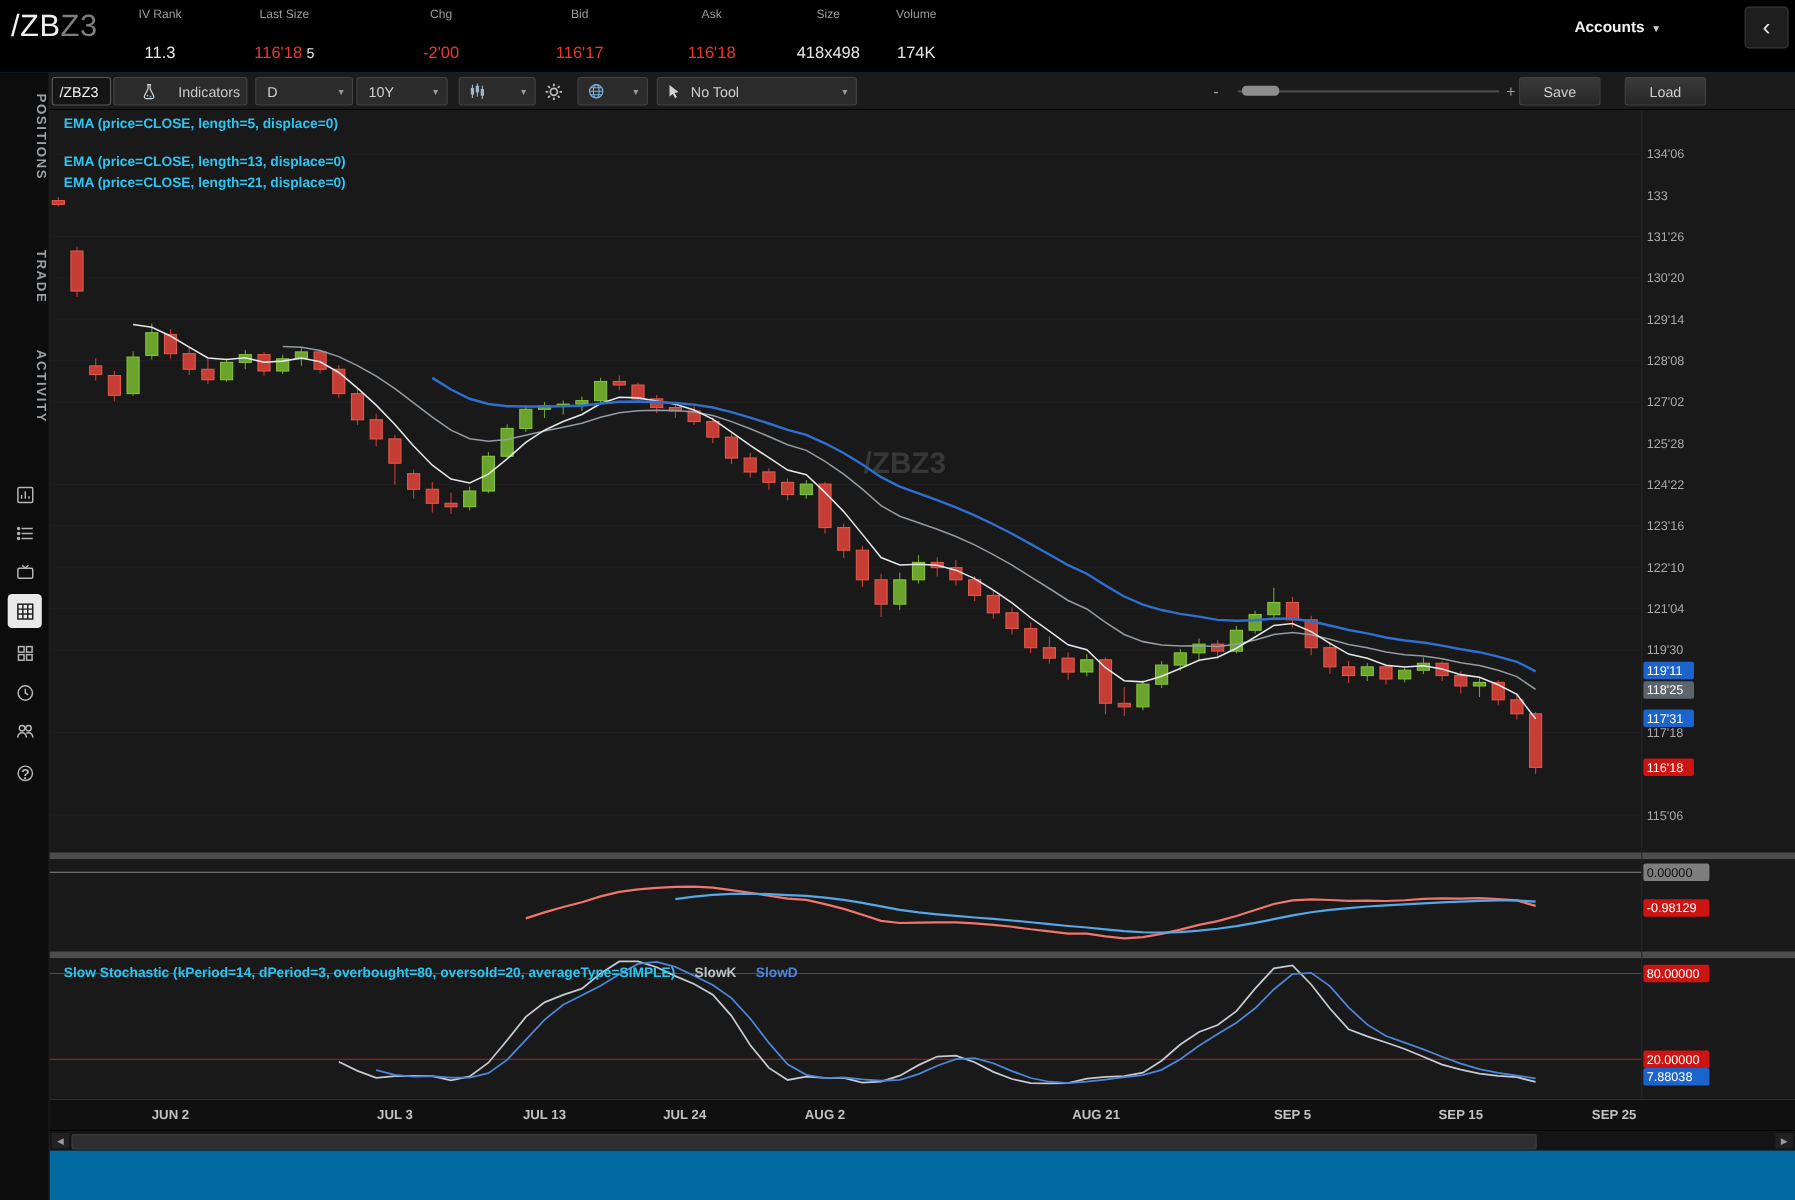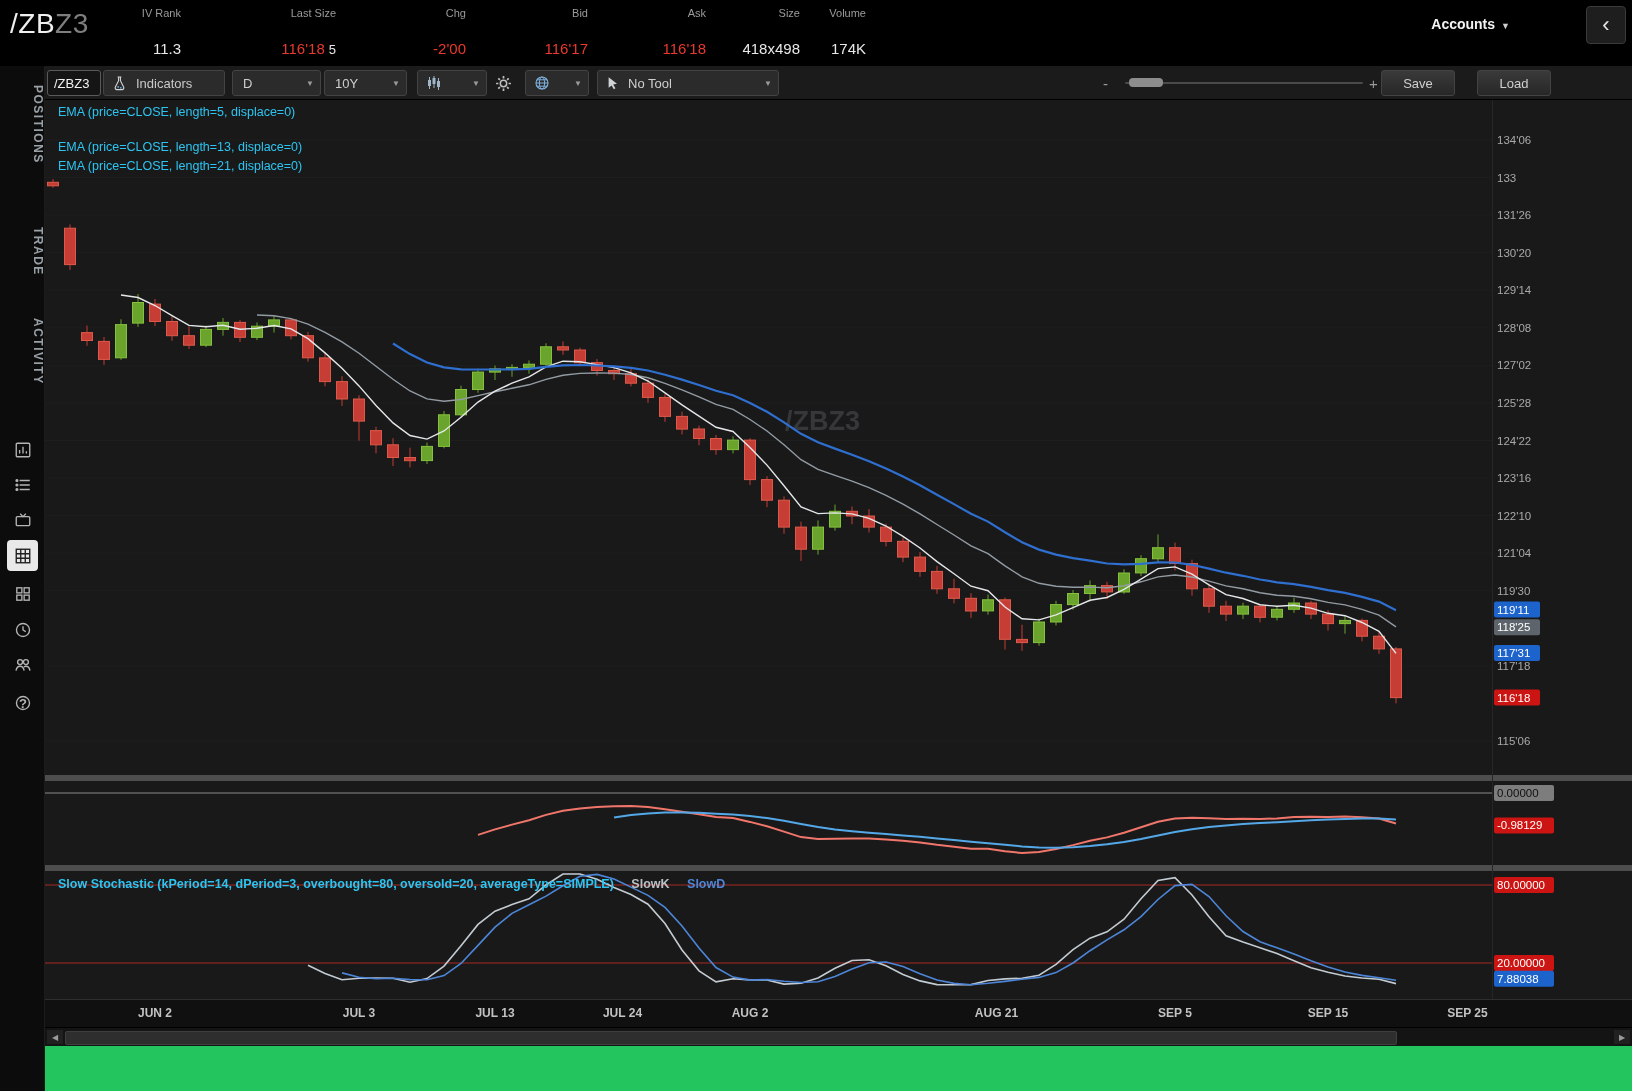--- a/index.html
+++ b/index.html
@@ -1,25 +1,25 @@
 <!DOCTYPE html>
 <html><head>
 <meta charset="utf-8">
 <style>
   html,body{margin:0;padding:0;background:#000;}
-  .app{position:relative;width:1632px;height:1091px;background:#22c55e;overflow:hidden;
+  .app{position:relative;width:1632px;height:1091px;background:#0369a1;overflow:hidden;
        font-family:"Liberation Sans",sans-serif;color:#ddd;-webkit-font-smoothing:antialiased;}
 
   
   .topbar{position:absolute;left:0;top:0;width:1632px;height:66px;background:#000;}
   .symbol{position:absolute;left:10px;top:8px;font-size:28px;letter-spacing:.5px;}
   .symbol .main{color:#f0f0f0;}
   .symbol .suffix{color:#7e7e7e;}
   .stats{position:absolute;left:110px;top:7px;display:flex;}
-  .stat{text-align:right;box-sizing:border-box;}
+  .stat{text-align:center;box-sizing:border-box;}
   .stat .lbl{font-size:11px;color:#9b9b9b;height:13px;}
   .stat .val{font-size:15px;color:#e8e8e8;margin-top:20px;white-space:nowrap;}
   .stat .val.red{color:#e8392e;}
   .stat .val .sub{color:#e8e8e8;font-size:13px;margin-left:4px;}
   .accounts{position:absolute;right:122px;top:16px;font-weight:bold;font-size:14px;color:#f2f2f2;cursor:pointer;}
   .accounts .caret{font-size:9px;color:#cfcfcf;margin-left:6px;}
   .collapse-btn{position:absolute;right:6px;top:6px;width:38px;height:36px;background:#1e1e1e;border:1px solid #3a3a3a;
       border-radius:4px;color:#e6e6e6;font-size:22px;line-height:1;display:flex;align-items:center;justify-content:center;cursor:pointer;}
 
   
@@ -31,37 +31,37 @@
   .rail-btn.active{left:7px;width:31px;height:31px;background:#e9e9e9;border-radius:4px;}
   .rail-btn.active svg{stroke:#1f1f1f;}
   .rail-help{color:#b5b5b5;font-size:13px;font-weight:bold;}
 
   
   .toolbar{position:absolute;left:45px;top:66px;width:1587px;height:34px;background:#1b1b1b;border-bottom:1px solid #000;box-sizing:border-box;}
   .tb{position:absolute;top:4px;height:26px;box-sizing:border-box;background:#2b2b2b;border:1px solid #434343;border-radius:3px;
       color:#cfcfcf;font-size:13px;display:flex;align-items:center;cursor:pointer;}
   .tb .caret{margin-left:auto;margin-right:6px;font-size:8px;color:#9a9a9a;}
   .tb-symbol{left:2px;width:54px;background:#151515;border-color:#5a5a5a;color:#f2f2f2;padding-left:6px;cursor:text;}
-  .tb-indicators{left:58px;width:122px;padding-left:8px;gap:9px;color:#c9c9c9;}
+  .tb-indicators{left:58px;width:122px;padding-left:24px;gap:19px;color:#c9c9c9;}
   .tb-agg{left:187px;width:89px;padding-left:10px;}
   .tb-range{left:279px;width:83px;padding-left:10px;}
   .tb-style{left:372px;width:70px;padding-left:8px;}
   .tb-gear{left:444px;width:28px;background:transparent;border:none;justify-content:center;}
   .tb-globe{left:480px;width:64px;padding-left:8px;}
   .tb-tool{left:552px;width:182px;padding-left:8px;gap:8px;justify-content:space-between;}
   .zoom-label{position:absolute;top:4px;height:26px;display:flex;align-items:center;color:#9a9a9a;font-size:15px;cursor:pointer;}
   .zoom-track{position:absolute;left:1080px;top:16px;width:238px;height:2px;background:#4a4a4a;border-radius:1px;}
   .zoom-thumb{position:absolute;left:1084px;top:12px;width:34px;height:9px;background:#8d8d8d;border-radius:4px;cursor:pointer;}
   .tb-save{left:1336px;width:74px;justify-content:center;background:linear-gradient(#3a3a3a,#272727);}
   .tb-load{left:1432px;width:74px;justify-content:center;background:linear-gradient(#3a3a3a,#272727);}
 
   
   .chart-region{position:absolute;left:45px;top:100px;width:1587px;height:927px;background:#191919;}
   .chart-region svg{display:block;}
-  .study-label{position:absolute;left:13px;color:#2cc5f2;font-size:12.5px;font-weight:normal;pointer-events:none;white-space:nowrap;}
+  .study-label{position:absolute;left:13px;color:#2cc5f2;font-size:12.5px;font-weight:bold;pointer-events:none;white-space:nowrap;}
   .ema1{top:5px}.ema2{top:40px}.ema3{top:59px}
   .panel-label{position:absolute;left:13px;font-size:12.5px;font-weight:bold;pointer-events:none;white-space:nowrap;}
   .macd-row{top:685px}.stoch-row{top:777px}
   .panel-label .cy{color:#2cc5f2;}
   .lg{margin-left:14px;}
   .lg.red{color:#e05a50}.lg.blue{color:#4d9ce0}.lg.gray{color:#9a9a9a}
   .lg.k{color:#b9c0c6}.lg.d{color:#4d86d8}
 
   
   .hscroll{position:absolute;left:45px;top:1027px;width:1587px;height:19px;background:#141414;border-top:1px solid #000;box-sizing:border-box;}

